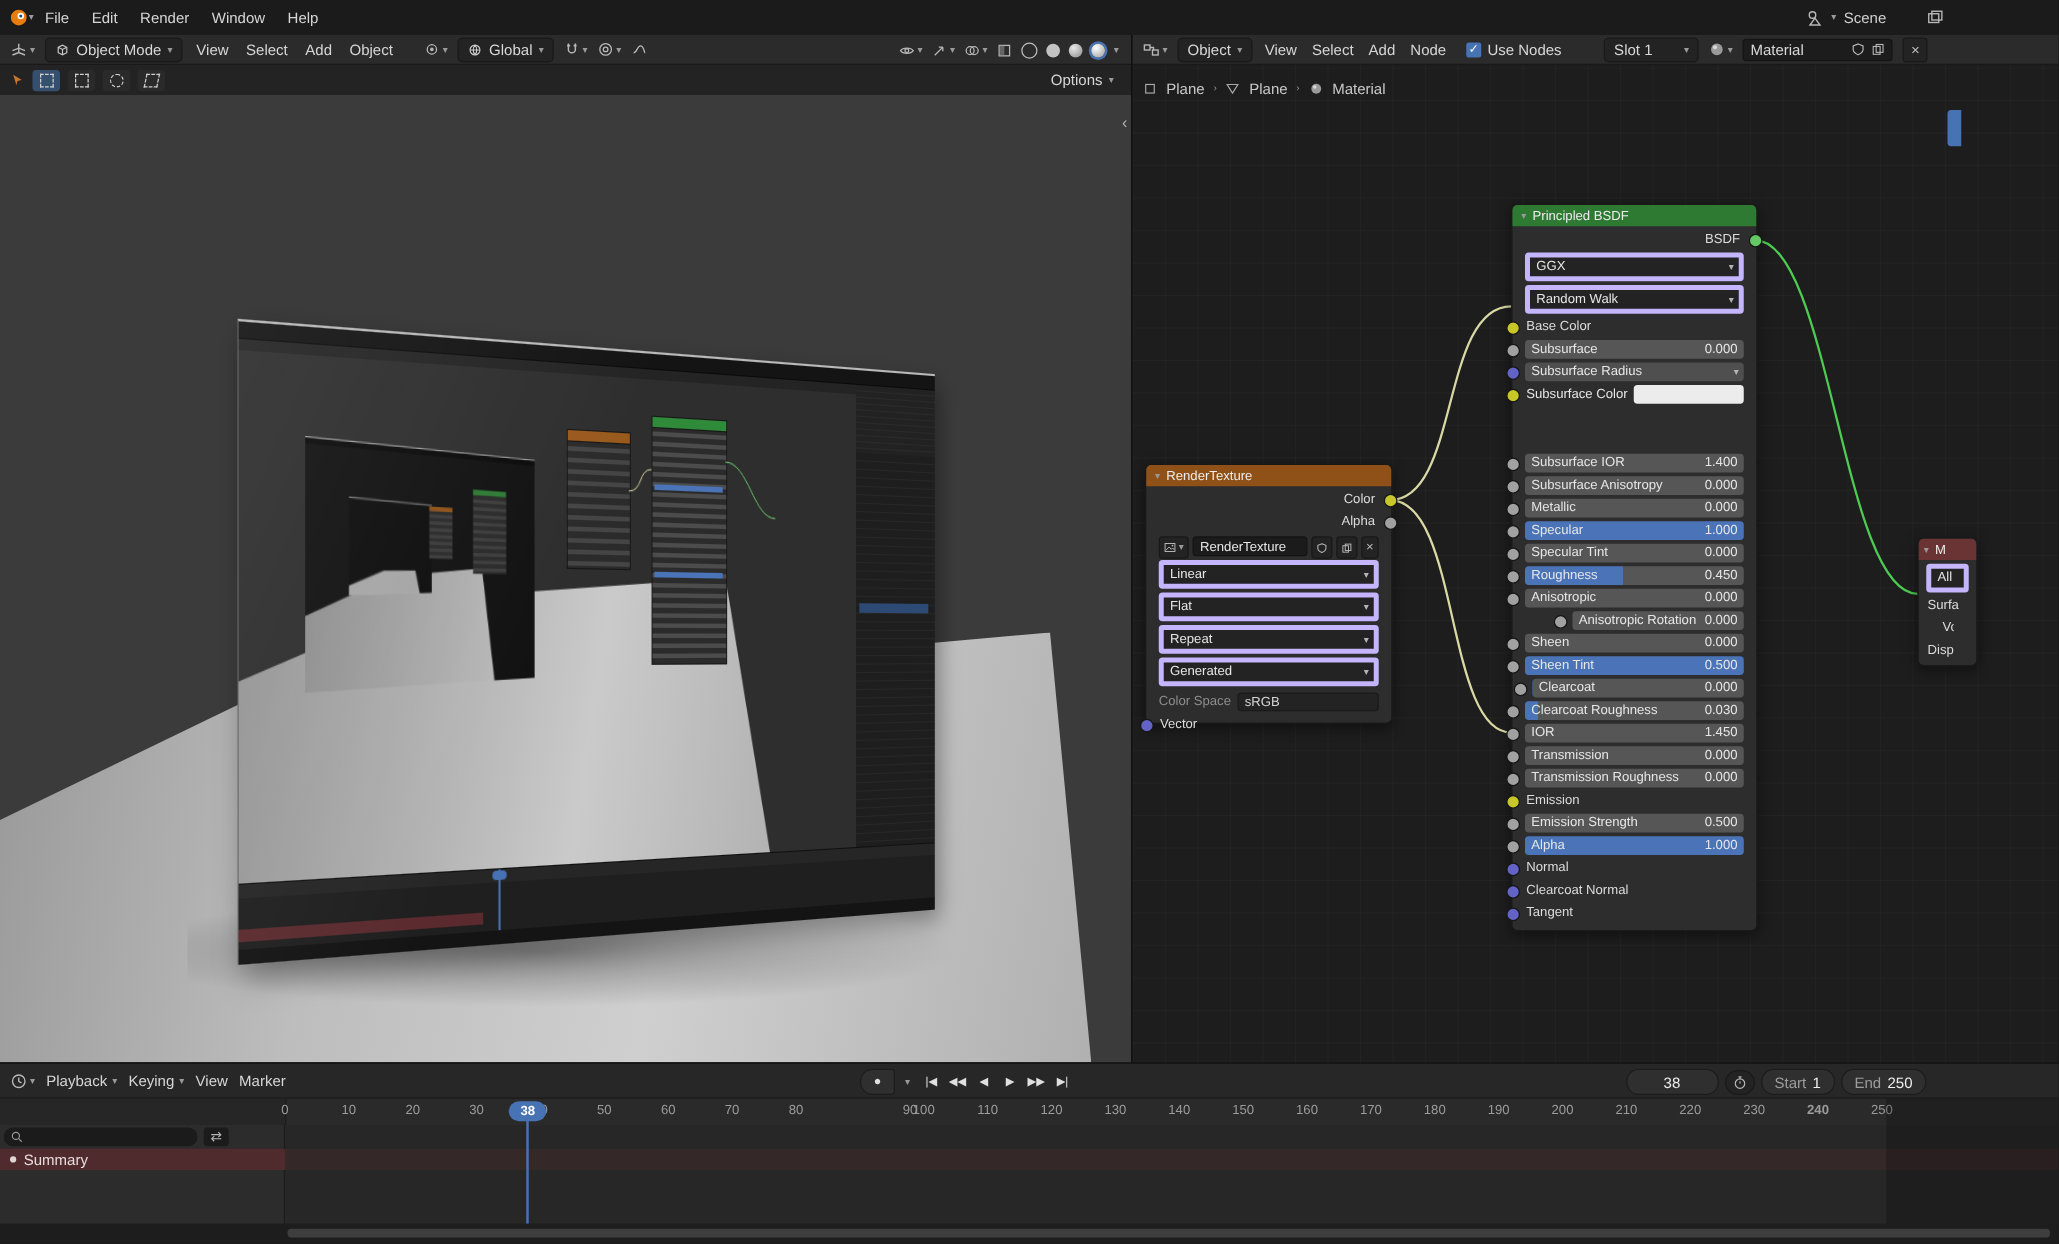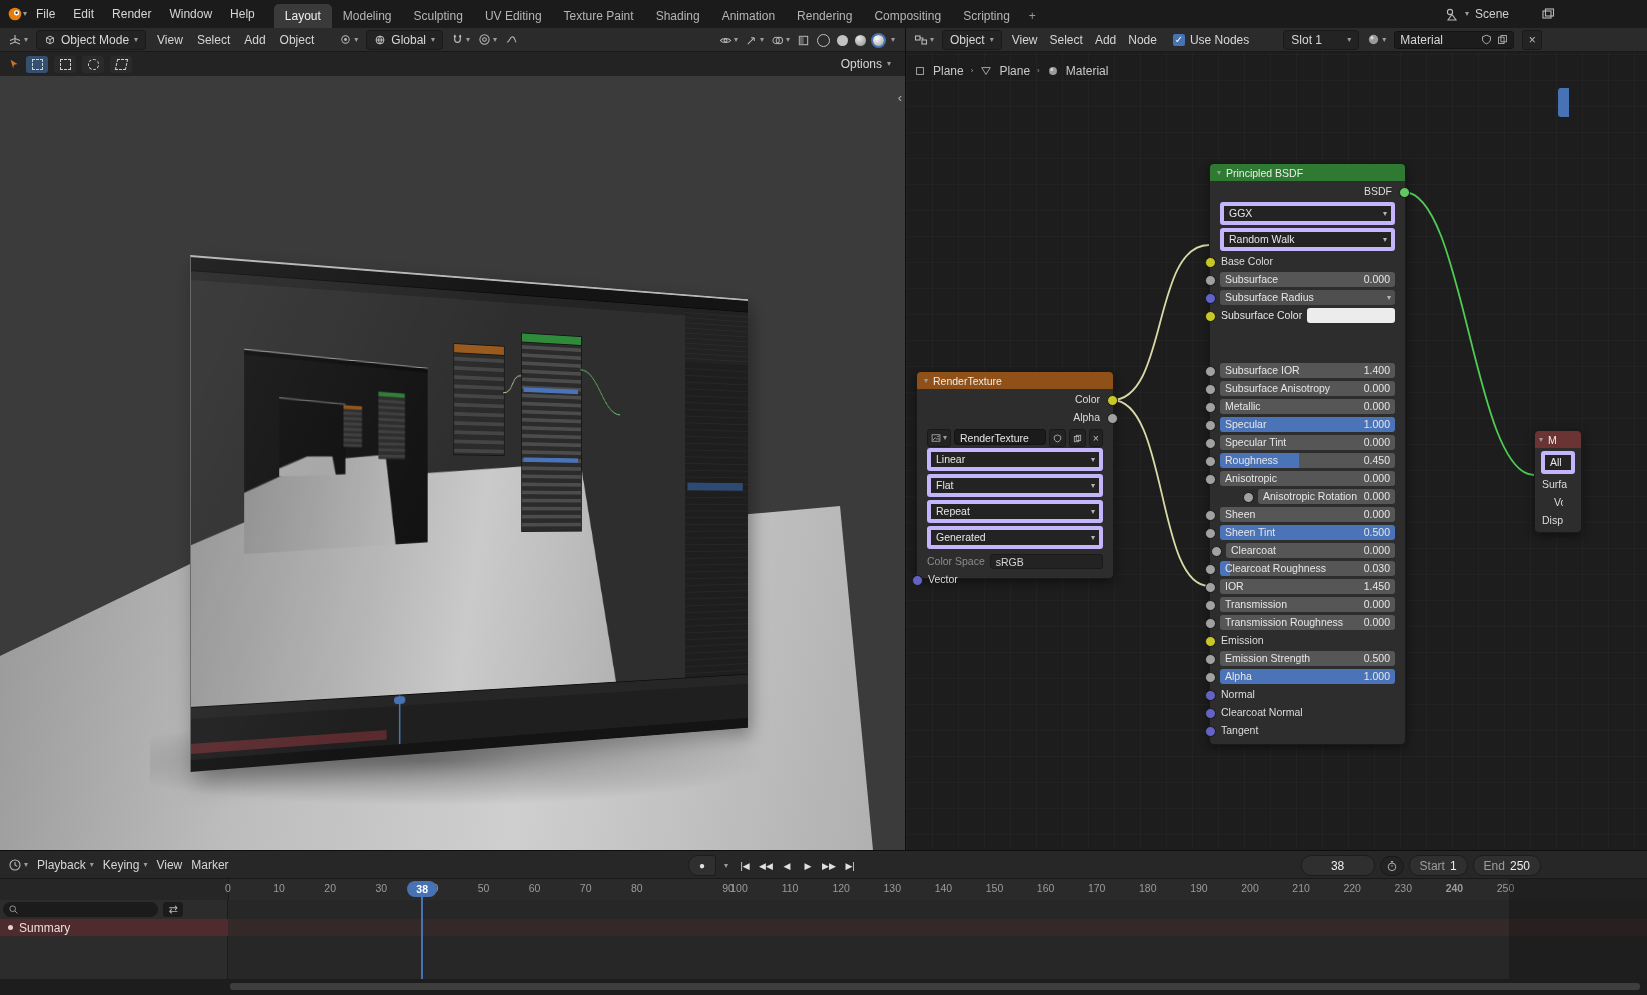--- a/index.html
+++ b/index.html
@@ -181,33 +181,20 @@
           <circle cx="9.6" cy="6.8" r="2.6" fill="#fff"></circle>
           <circle cx="9.6" cy="6.8" r="1.2" fill="#26476e"></circle>
         </svg>
     </span>
     <span class="ch">▾</span>
     <span class="menu">File</span>
     <span class="menu">Edit</span>
     <span class="menu">Render</span>
     <span class="menu">Window</span>
     <span class="menu">Help</span>
-    <div class="wstabs">
-      <span class="wstab active">Layout</span>
-      <span class="wstab">Modeling</span>
-      <span class="wstab">Sculpting</span>
-      <span class="wstab">UV Editing</span>
-      <span class="wstab">Texture Paint</span>
-      <span class="wstab">Shading</span>
-      <span class="wstab">Animation</span>
-      <span class="wstab">Rendering</span>
-      <span class="wstab">Compositing</span>
-      <span class="wstab">Scripting</span>
-      <span class="wstab add">+</span>
-    </div>
     <div id="scene-cluster">
       <span>
         <svg width="14" height="14" viewBox="0 0 14 14" stroke="#b8b8b8" fill="none" stroke-width="1.1">
             <circle cx="5" cy="5" r="2.6"></circle>
             <path d="M3 13 L7 7.5 L11 13 Z"></path>
           </svg>
       </span>
       <span class="ch">▾</span>
       <span>Scene</span>
       <span style="margin-left:26px">

